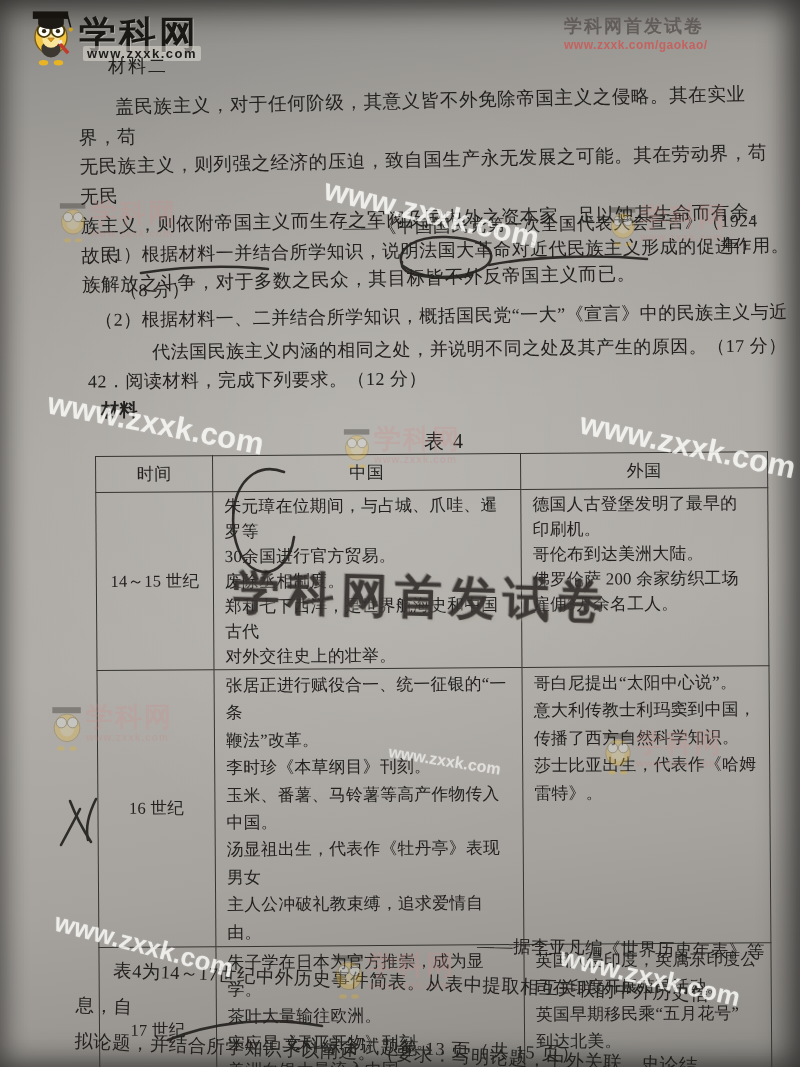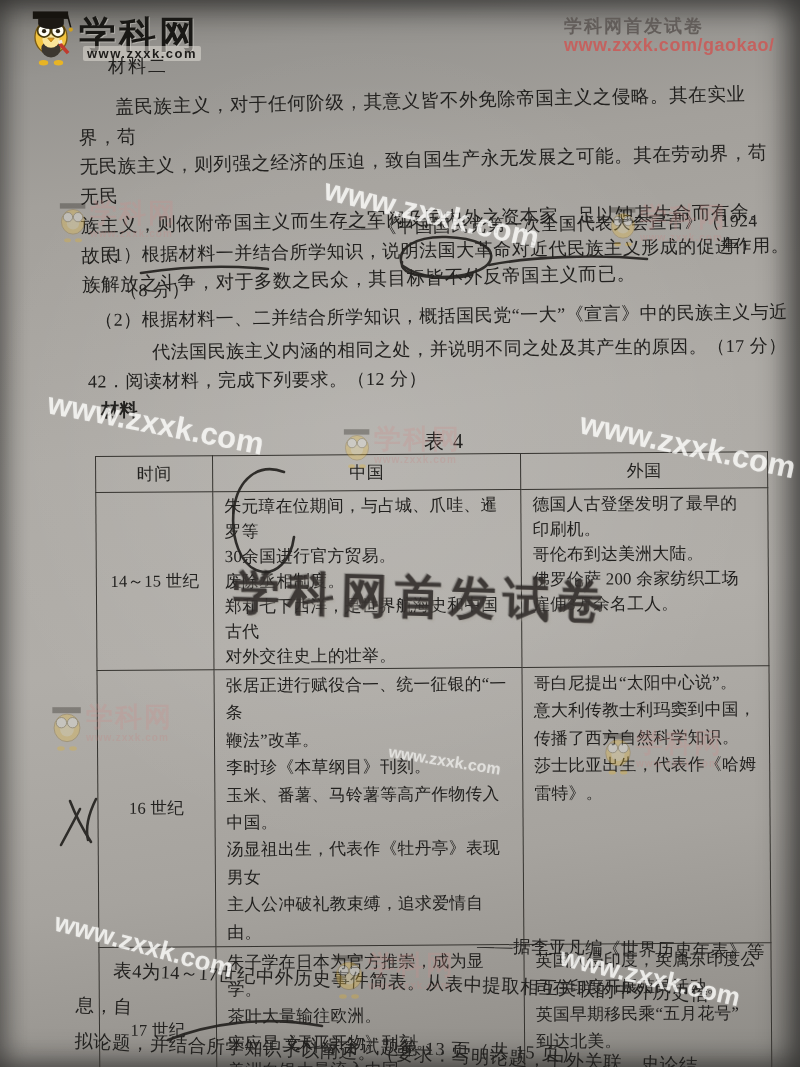--- a/index.html
+++ b/index.html
@@ -23,21 +23,21 @@
   .brand-name{font-family:"Liberation Sans","DejaVu Sans",sans-serif;font-weight:800;
     font-size:37px;letter-spacing:3px;color:#191815;text-shadow:1px 1px 0 rgba(225,222,215,0.45);}
   .brand-url{font-family:"Liberation Sans","DejaVu Sans",sans-serif;font-weight:700;
     font-size:13px;letter-spacing:1.5px;color:#1d1c1a;background:rgba(222,219,212,0.55);
     padding:0 4px;border-radius:2px;}
   .m2-label{font-weight:400;font-size:18px;letter-spacing:2px;}
 
   
   .hdr-right{font-family:"Liberation Sans","DejaVu Sans",sans-serif;text-align:left;line-height:19px;}
   .hdr-right .l1{font-size:18px;font-weight:800;letter-spacing:2px;color:rgba(96,91,87,0.95);}
-  .hdr-right .l2{font-size:18px;font-weight:800;letter-spacing:0.5px;color:rgba(198,95,92,0.95);}
+  .hdr-right .l2{font-size:12px;font-weight:800;letter-spacing:0.5px;color:rgba(198,95,92,0.95);}
 
   
   .wm-white{font-family:"Liberation Sans","DejaVu Sans",sans-serif;font-weight:700;
     color:rgba(252,252,250,0.78);text-shadow:0 0 2px rgba(255,255,255,0.25);white-space:nowrap;}
 
   
   .wm-logo{display:flex;align-items:flex-start;opacity:0.30;}
   .wm-logo .t{font-family:"Liberation Sans","DejaVu Sans",sans-serif;font-weight:800;
     font-size:27px;letter-spacing:2px;color:rgba(206,140,138,0.85);line-height:30px;}
   .wm-logo .u{font-family:"Liberation Sans","DejaVu Sans",sans-serif;font-weight:700;

